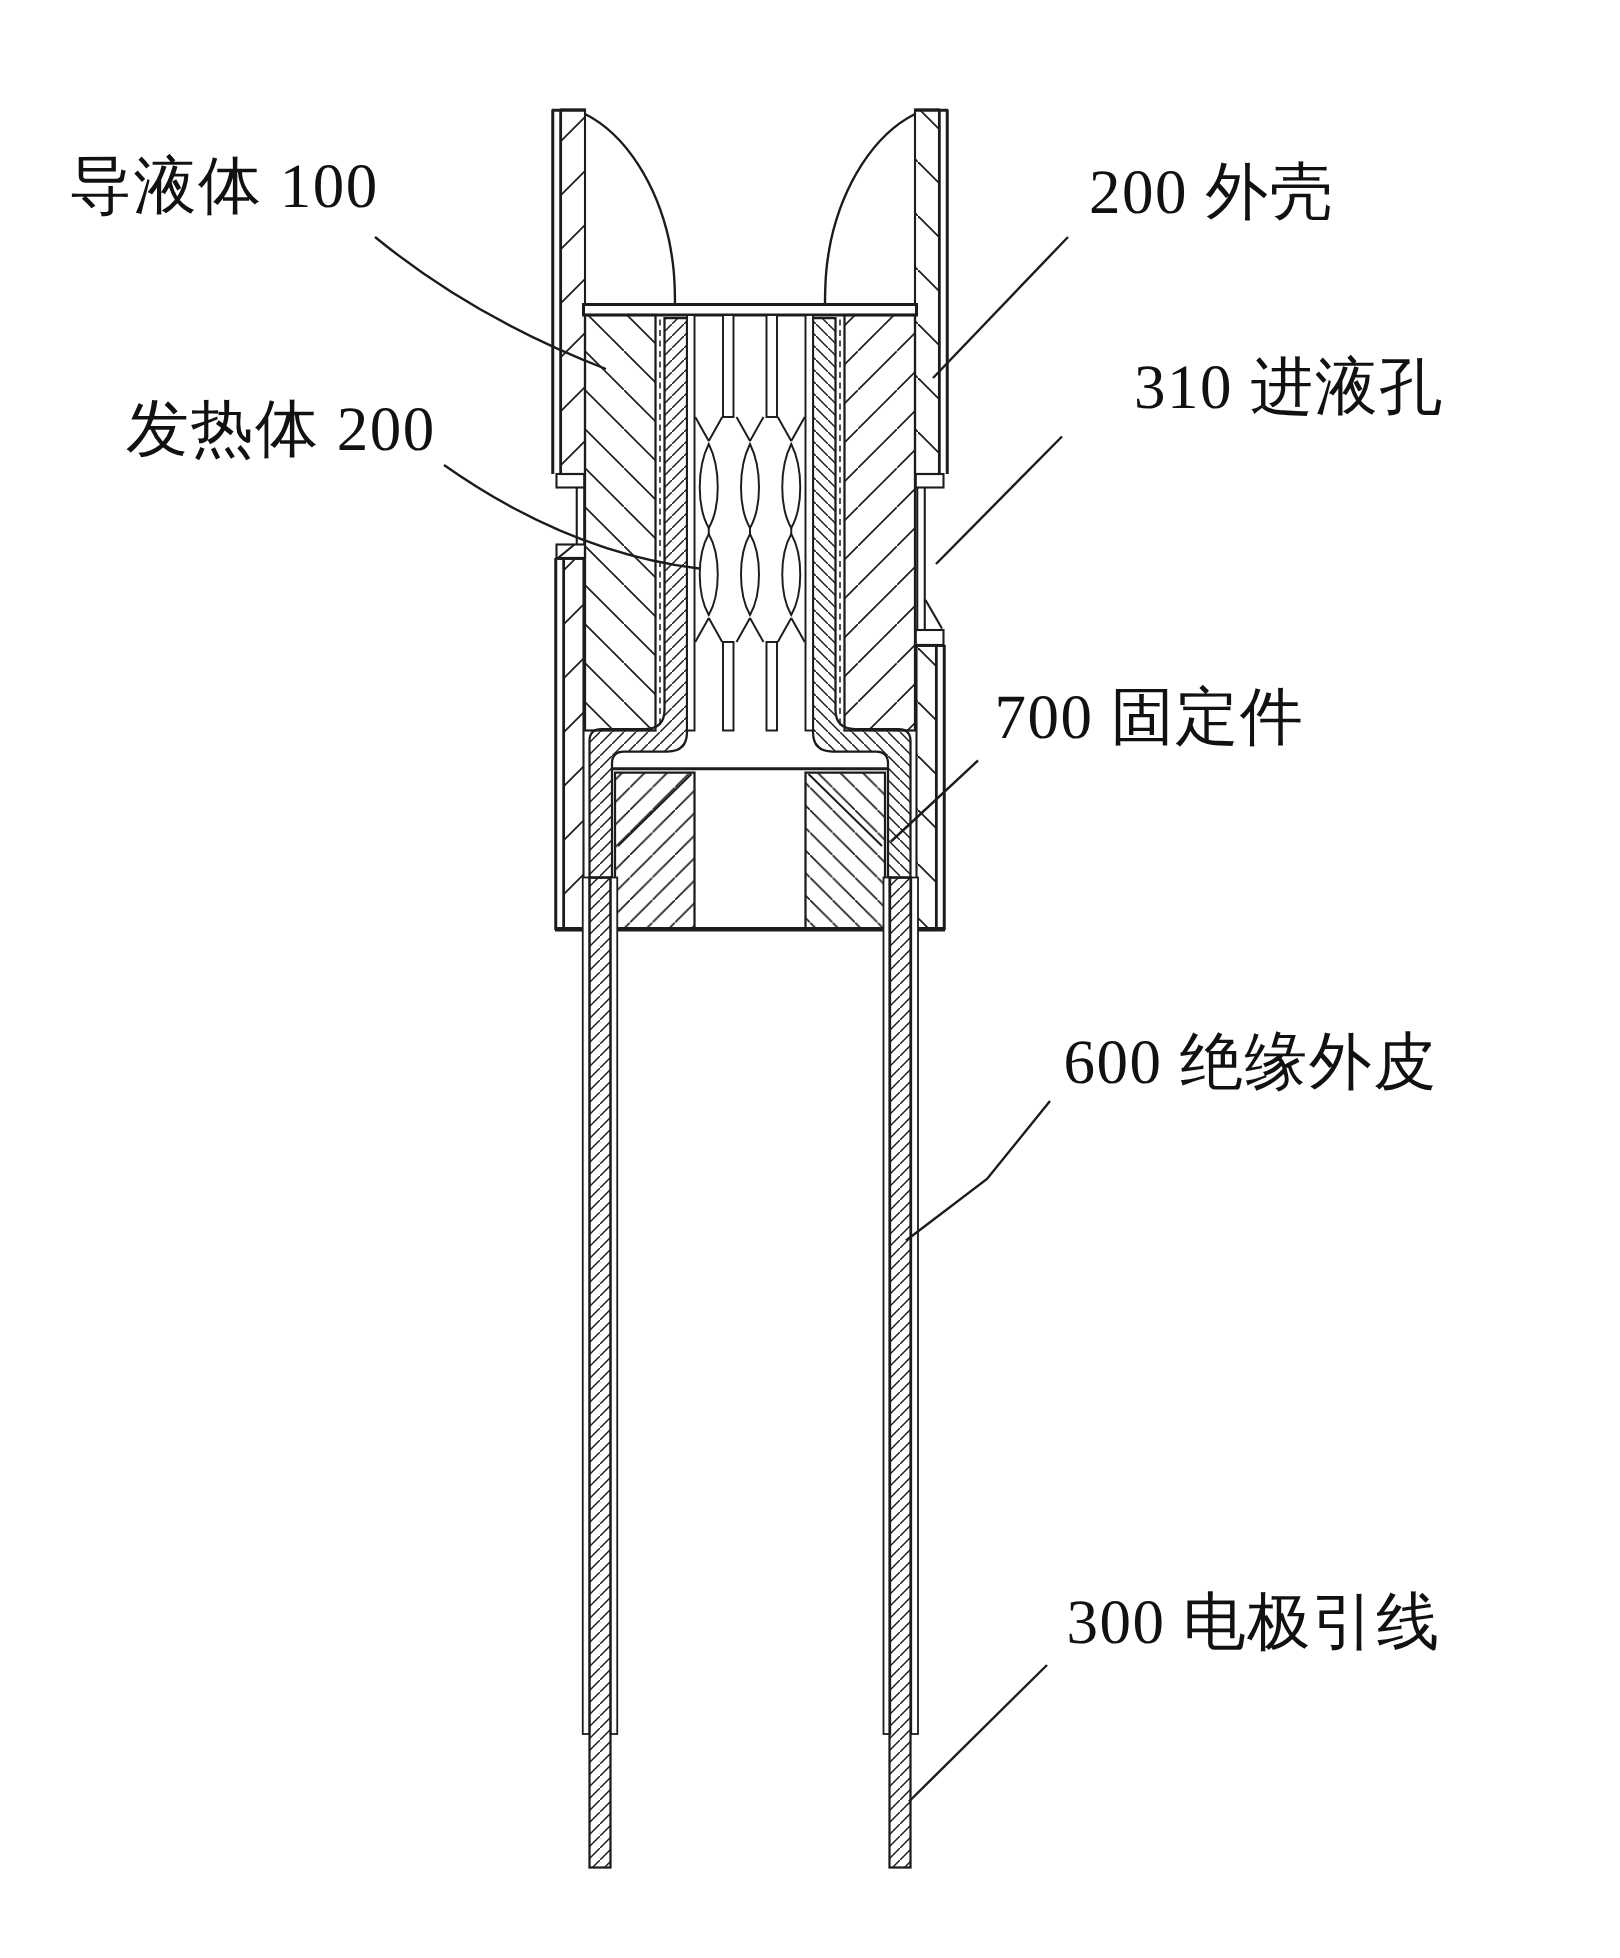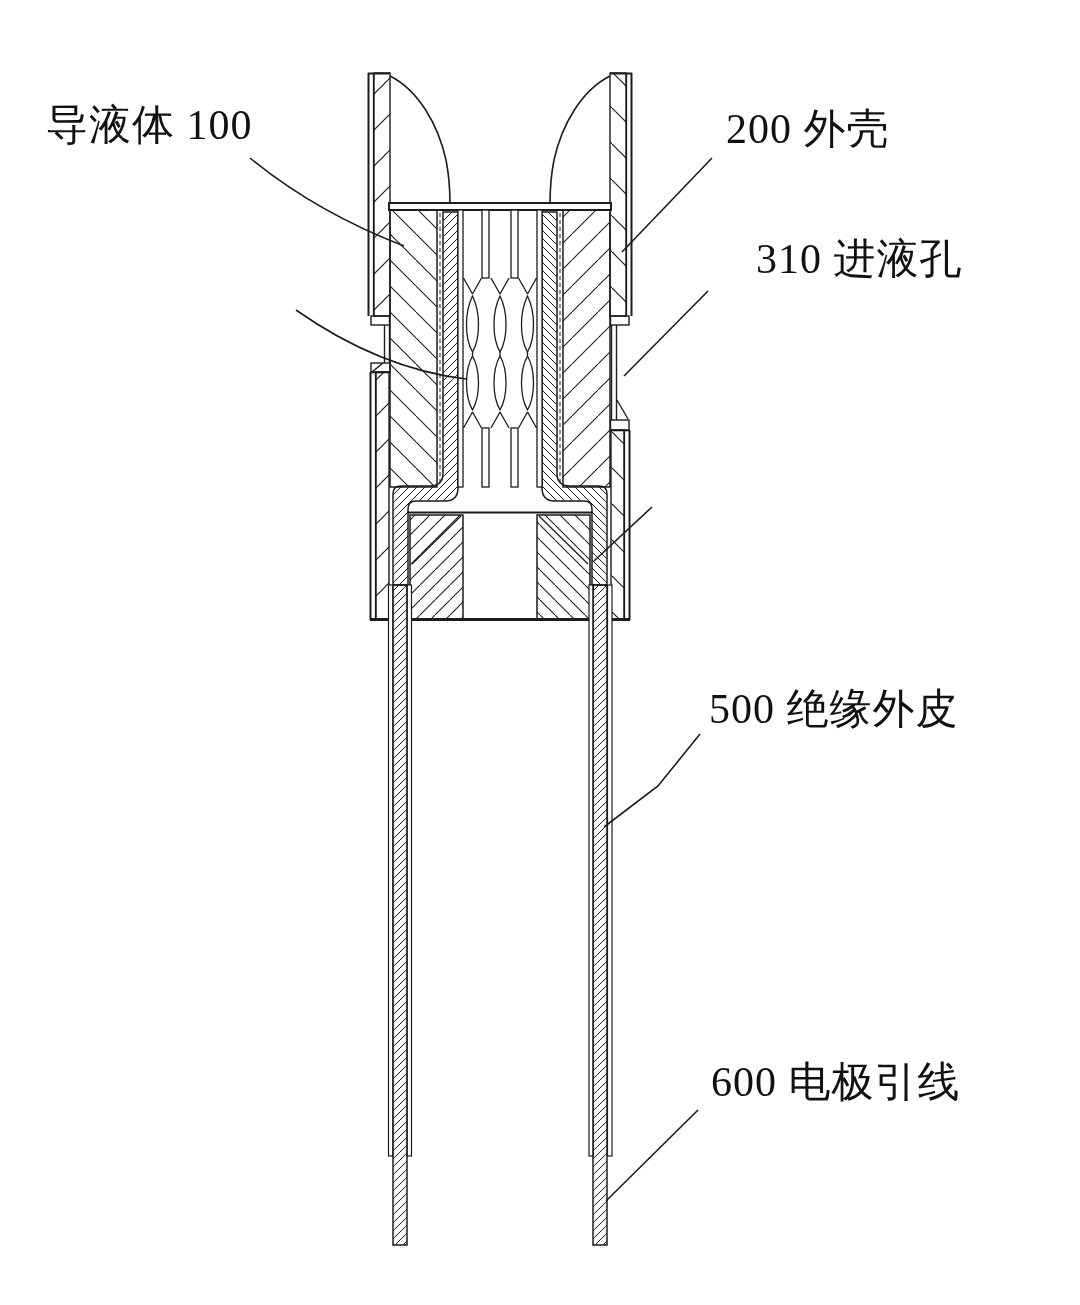--- a/index.html
+++ b/index.html
@@ -165,17 +165,19 @@
     <path d="M 296,310 C 350,348 408,372 466,379"></path>
     <path d="M 712,158 L 622,252"></path>
     <path d="M 708,291 L 624,376"></path>
     <path d="M 652,507 L 594,561"></path>
     <path d="M 700,734 L 658,786 L 604,827"></path>
     <path d="M 698,1110 L 606,1201"></path>
   </g>
 </svg>
 
 <div class="part-label" style="left:46px;  top:102px;">导液体 100</div>
+<div class="part-label" style="left:84px;  top:264px;">发热体 200</div>
 <div class="part-label" style="left:726px; top:106px;">200 外壳</div>
 <div class="part-label" style="left:756px; top:236px;">310 进液孔</div>
-<div class="part-label" style="left:709px; top:686px;">500 绝缘外皮</div>
-<div class="part-label" style="left:711px; top:1059px;">600 电极引线</div>
+<div class="part-label" style="left:663px; top:456px;">700 固定件</div>
+<div class="part-label" style="left:709px; top:686px;">600 绝缘外皮</div>
+<div class="part-label" style="left:711px; top:1059px;">300 电极引线</div>
 </div>
 
 </body></html>

